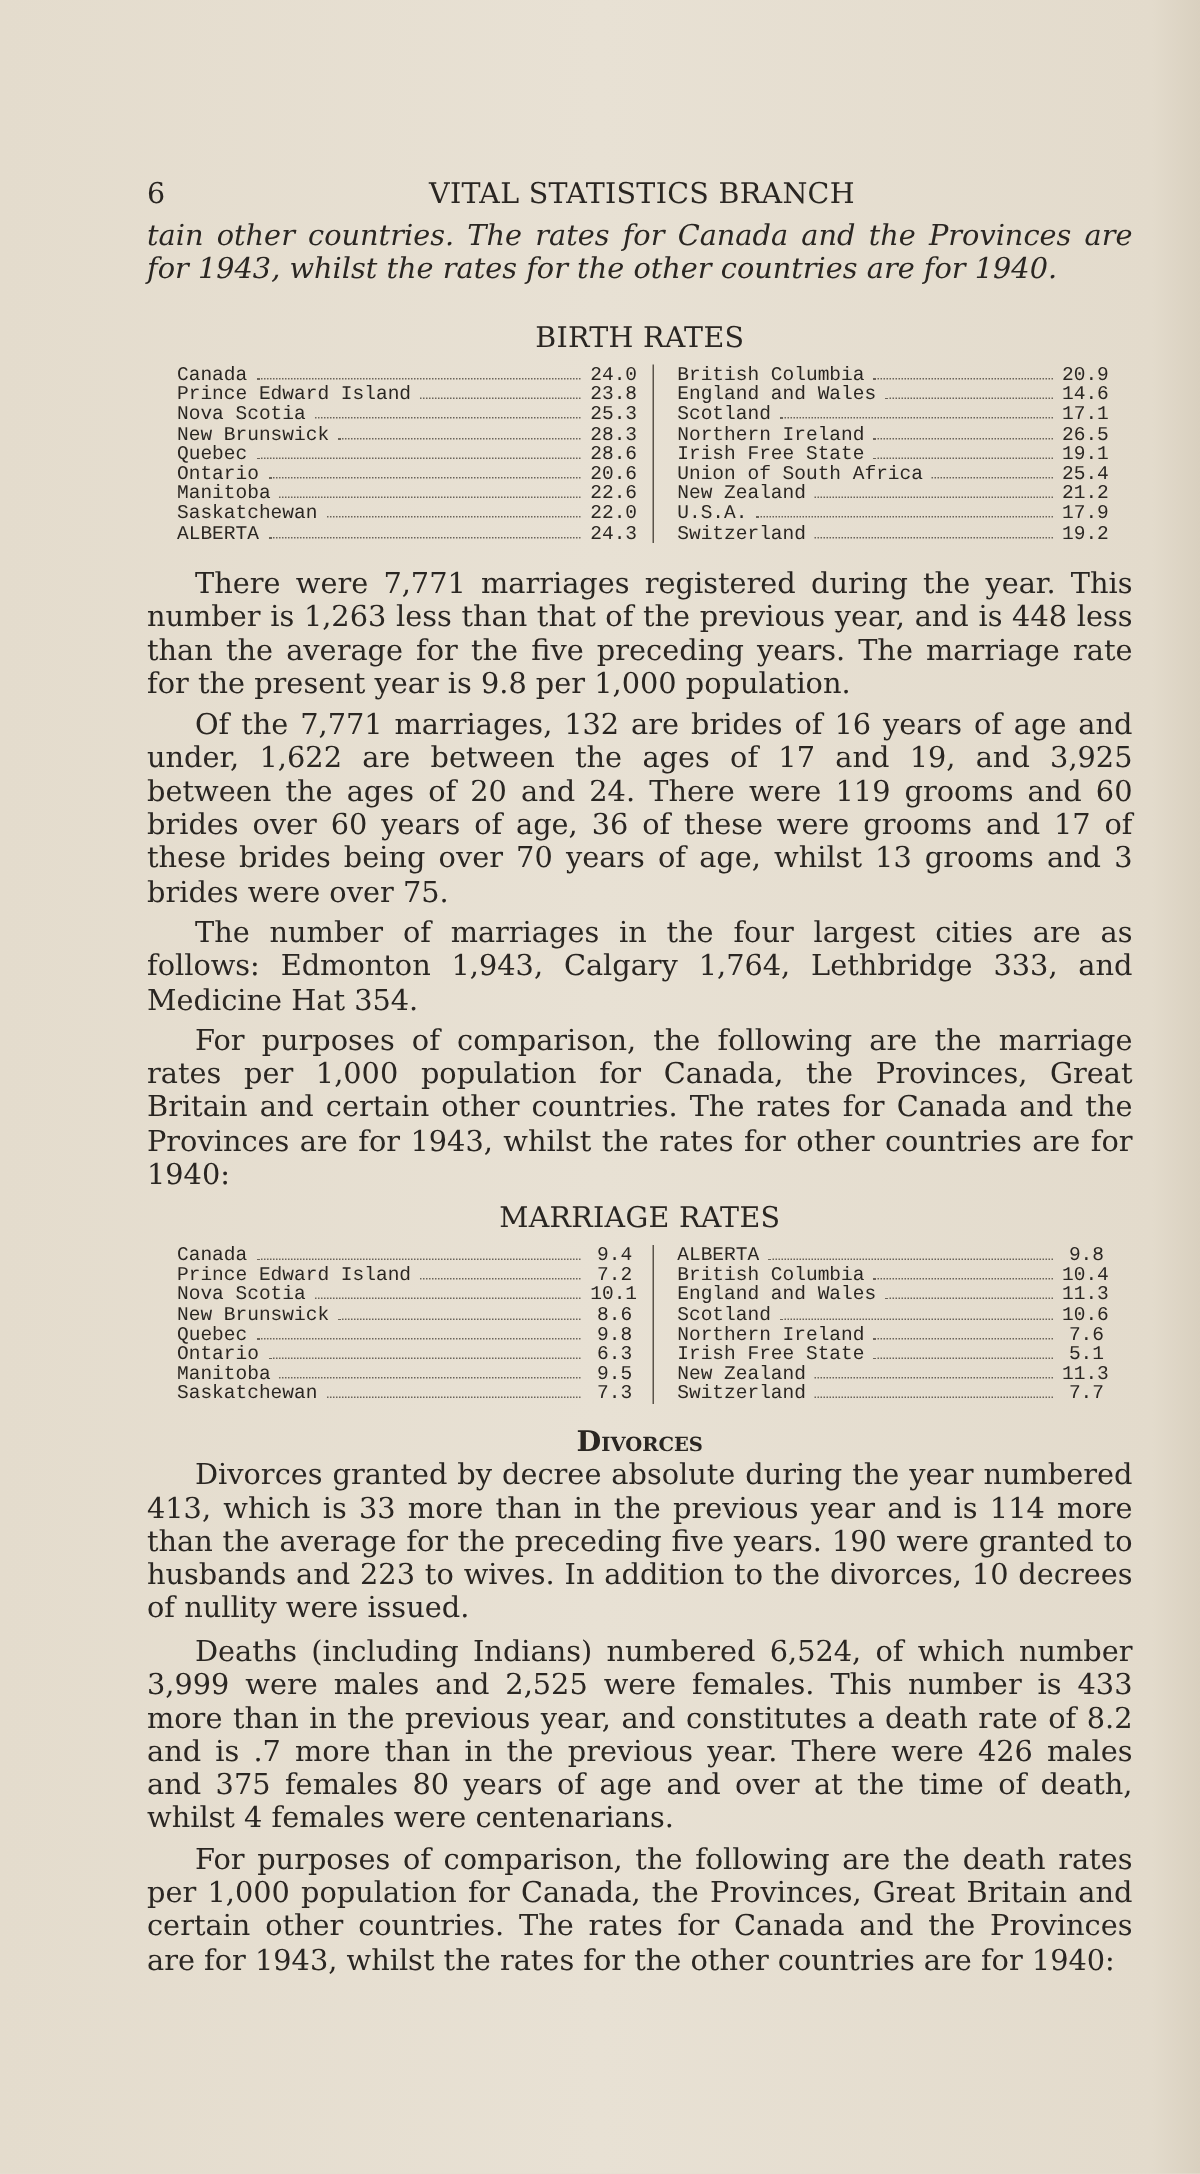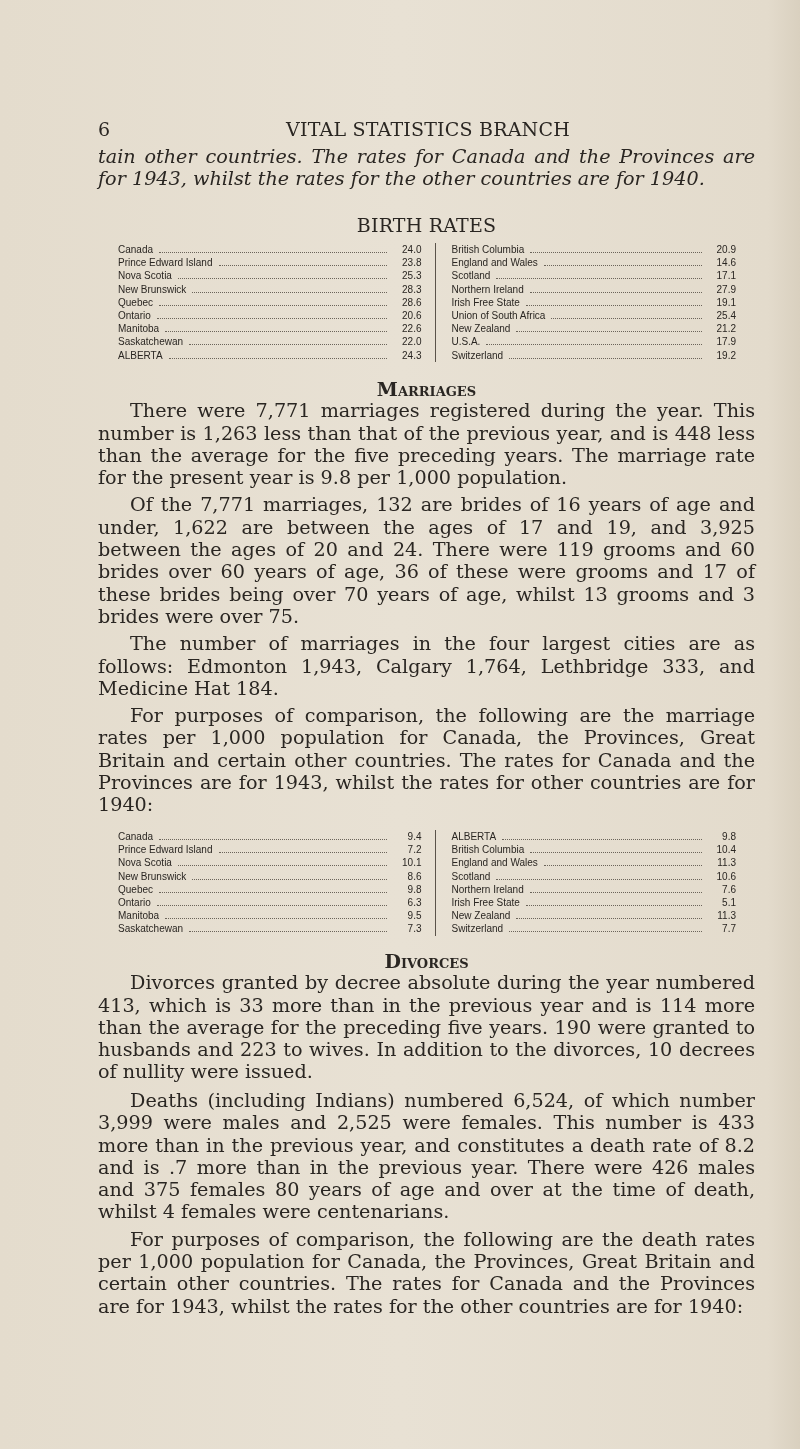--- a/index.html
+++ b/index.html
@@ -13,21 +13,21 @@
   }
   .page { position: absolute; left: 0; top: 0; width: 800px; height: 1449px; }
   .running-head { position: absolute; top: 118px; left: 98px; width: 660px; height: 24px; }
   .page-num { position: absolute; left: 0; top: 0; font-size: 19px; }
   .branch-title { position: absolute; left: 0; width: 660px; text-align: center; top: 0; font-size: 19px; letter-spacing: 0.2px; padding-left: 0; }
   .body { position: absolute; left: 98px; width: 657px; font-size: 19.2px; line-height: 22.3px; text-align: justify; }
   .body p { margin: 0 0 5px 0; text-indent: 32px; }
   .body p.noindent { text-indent: 0; }
   .heading { text-align: center; font-variant: small-caps; font-size: 19px; margin: 0; }
   .table-title { text-align: center; font-size: 19px; letter-spacing: 0.2px; }
-  .rates { position: absolute; left: 118px; width: 618px; font-family: Liberation Sans, sans-serif; font-size: 10px; line-height: 13.2px; display: flex; }
+  .rates { position: absolute; left: 118px; width: 618px; font-family: Liberation Mono, monospace; font-size: 13px; line-height: 13.2px; display: flex; }
   .rates .col { display: flex; flex-direction: column; }
   .rates .col.left { width: 304px; padding-right: 14px; border-right: 1px solid #5a534a; }
   .rates .col.right { width: 285px; padding-left: 15px; }
   .row { display: flex; align-items: baseline; }
   .row .name { white-space: nowrap; }
   .row .dots { flex: 1; border-bottom: 1px dotted #6b645a; margin: 0 6px 3px 6px; height: 1px; }
   .row .val { width: 28px; text-align: right; }
 </style>
 </head>
 <body>
@@ -106,21 +106,21 @@
           <span class="val">14.6</span>
         </div>
       <div class="row">
           <span class="name">Scotland</span>
           <span class="dots"></span>
           <span class="val">17.1</span>
         </div>
       <div class="row">
           <span class="name">Northern Ireland</span>
           <span class="dots"></span>
-          <span class="val">27.9</span>
+          <span class="val">26.5</span>
         </div>
       <div class="row">
           <span class="name">Irish Free State</span>
           <span class="dots"></span>
           <span class="val">19.1</span>
         </div>
       <div class="row">
           <span class="name">Union of South Africa</span>
           <span class="dots"></span>
           <span class="val">25.4</span>
@@ -137,27 +137,29 @@
         </div>
       <div class="row">
           <span class="name">Switzerland</span>
           <span class="dots"></span>
           <span class="val">19.2</span>
         </div>
     </div>
   </div>
 
   <div class="body" style="top:378px;">
-    <h2 class="heading">Marriages</h2>
     <p>There were 7,771 marriages registered during the year. This number is 1,263 less than that of the previous year, and is 448 less than the average for the five preceding years. The marriage rate for the present year is 9.8 per 1,000 population.</p>
     <p>Of the 7,771 marriages, 132 are brides of 16 years of age and under, 1,622 are between the ages of 17 and 19, and 3,925 between the ages of 20 and 24. There were 119 grooms and 60 brides over 60 years of age, 36 of these were grooms and 17 of these brides being over 70 years of age, whilst 13 grooms and 3 brides were over 75.</p>
-    <p>The number of marriages in the four largest cities are as follows: Edmonton 1,943, Calgary 1,764, Lethbridge 333, and Medicine Hat 184.</p>
+    <p>The number of marriages in the four largest cities are as follows: Edmonton 1,943, Calgary 1,764, Lethbridge 333, and Medicine Hat 354.</p>
     <p>For purposes of comparison, the following are the marriage rates per 1,000 population for Canada, the Provinces, Great Britain and certain other countries. The rates for Canada and the Provinces are for 1943, whilst the rates for other countries are for 1940:</p>
   </div>
 
+  <div class="body" style="top:801px;">
+    <div class="table-title">MARRIAGE RATES</div>
+  </div>
   <div class="rates" style="top:830px;">
     <div class="col left">
       <div class="row">
           <span class="name">Canada</span>
           <span class="dots"></span>
           <span class="val">9.4</span>
         </div>
       <div class="row">
           <span class="name">Prince Edward Island</span>
           <span class="dots"></span>

